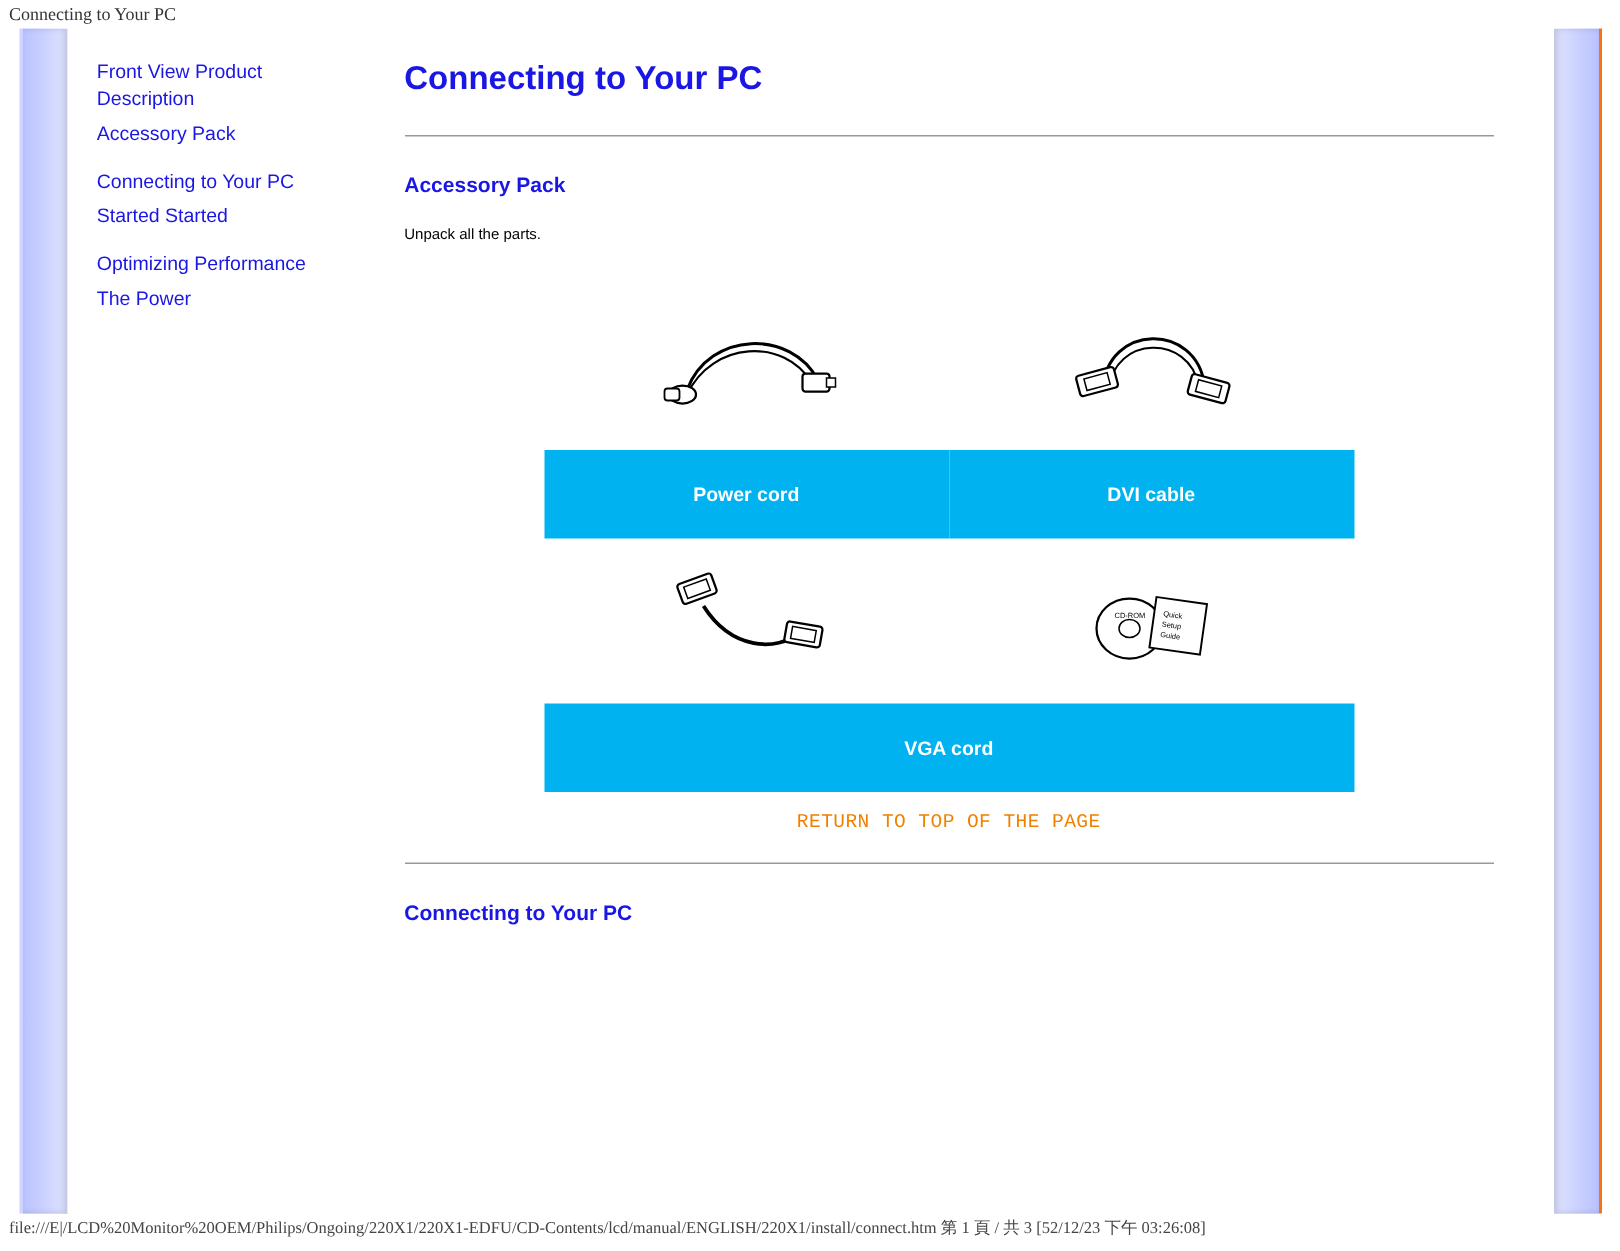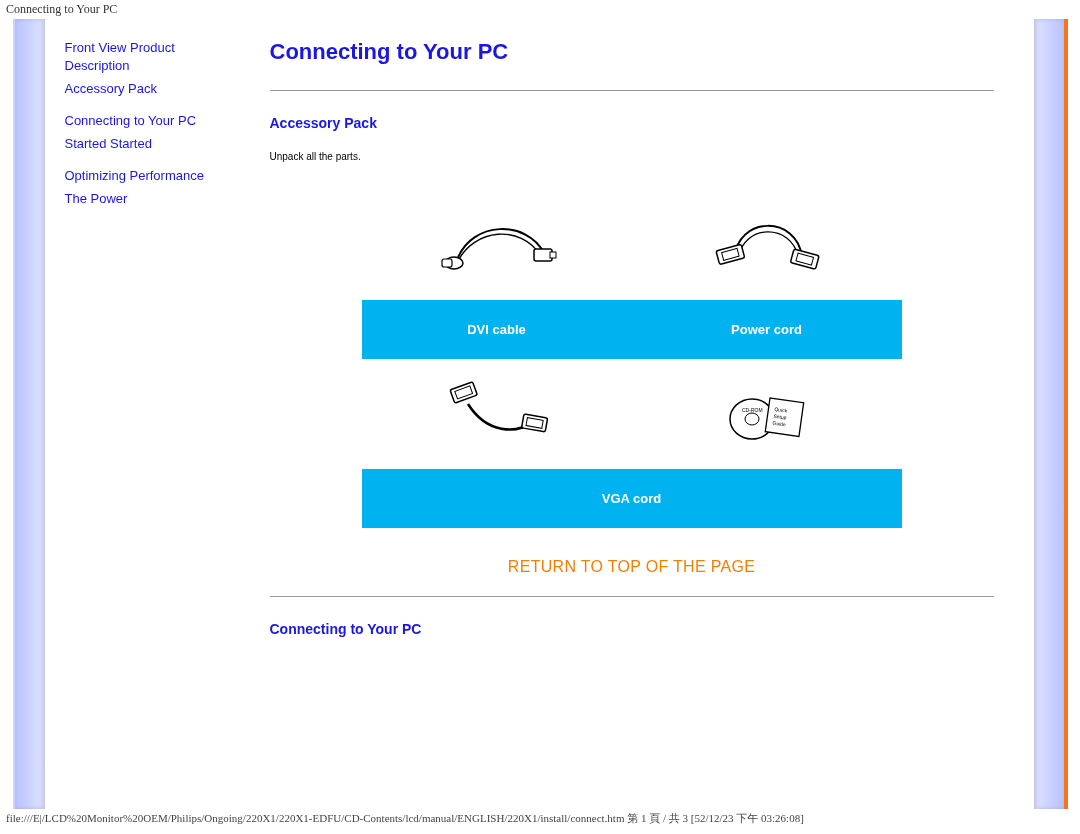--- a/index.html
+++ b/index.html
@@ -13,21 +13,21 @@
   .browser-title {
     font-family: "Times New Roman", serif;
     font-size: 12px;
     padding: 2px 6px;
     color: #333;
   }
   .page-frame {
     width: 1055px;
     margin: 0 auto;
     border-left: 2px solid #cfd3ff;
-    border-right: 4px solid #f97316;
+    border-right: 2px solid #f97316;
     display: flex;
     min-height: 790px;
     box-sizing: border-box;
     position: relative;
     justify-content: space-between;
   }
   .left-bar {
     width: 30px;
     background: linear-gradient(to right, #b9c2ff, #dfe3ff);
     box-shadow: inset -2px 0 4px rgba(0,0,0,0.15);
@@ -105,25 +105,26 @@
     font-weight: bold;
     text-align: center;
     padding: 22px 6px;
     font-size: 13px;
     box-sizing: border-box;
   }
   .return-link {
     display: block;
     text-align: center;
     color: #f08000;
-    font-size: 16px;
+    font-size: 13px;
     letter-spacing: 0.3px;
     font-weight: normal;
     text-decoration: none;
-    margin: 30px 0 20px;
+    margin: 12px 0 20px;
+    font-family: Liberation Mono, monospace;
   }
   .footer-path {
     font-family: "Times New Roman", serif;
     font-size: 11px;
     color: #444;
     padding: 2px 6px 6px;
     word-break: break-all;
   }
   svg { display: block; }
 </style>
@@ -176,22 +177,22 @@
               </g>
               <g transform="translate(92,44) rotate(15)">
                 <rect x="0" y="0" width="26" height="14" rx="2" fill="#fff" stroke="#000" stroke-width="1.5"></rect>
                 <rect x="5" y="3" width="16" height="8" fill="#fff" stroke="#000" stroke-width="1"></rect>
               </g>
             </svg>
           </div>
         </div>
 
         <div class="accessory-row">
+          <div class="accessory-cell-label">Power cord</div>
           <div class="accessory-cell-label">DVI cable</div>
-          <div class="accessory-cell-label">Power cord</div>
         </div>
 
         <div class="accessory-row">
           <div class="accessory-cell-img">
             <svg width="130" height="80" viewBox="0 0 130 80">
               <path d="M36 30 C 55 60, 85 60, 100 48" stroke="#000" stroke-width="2.5" fill="none"></path>
               <g transform="translate(18,16) rotate(-20)">
                 <rect x="0" y="0" width="24" height="14" rx="2" fill="#fff" stroke="#000" stroke-width="1.5"></rect>
                 <rect x="4" y="3" width="16" height="8" fill="#fff" stroke="#000" stroke-width="1"></rect>
               </g>

